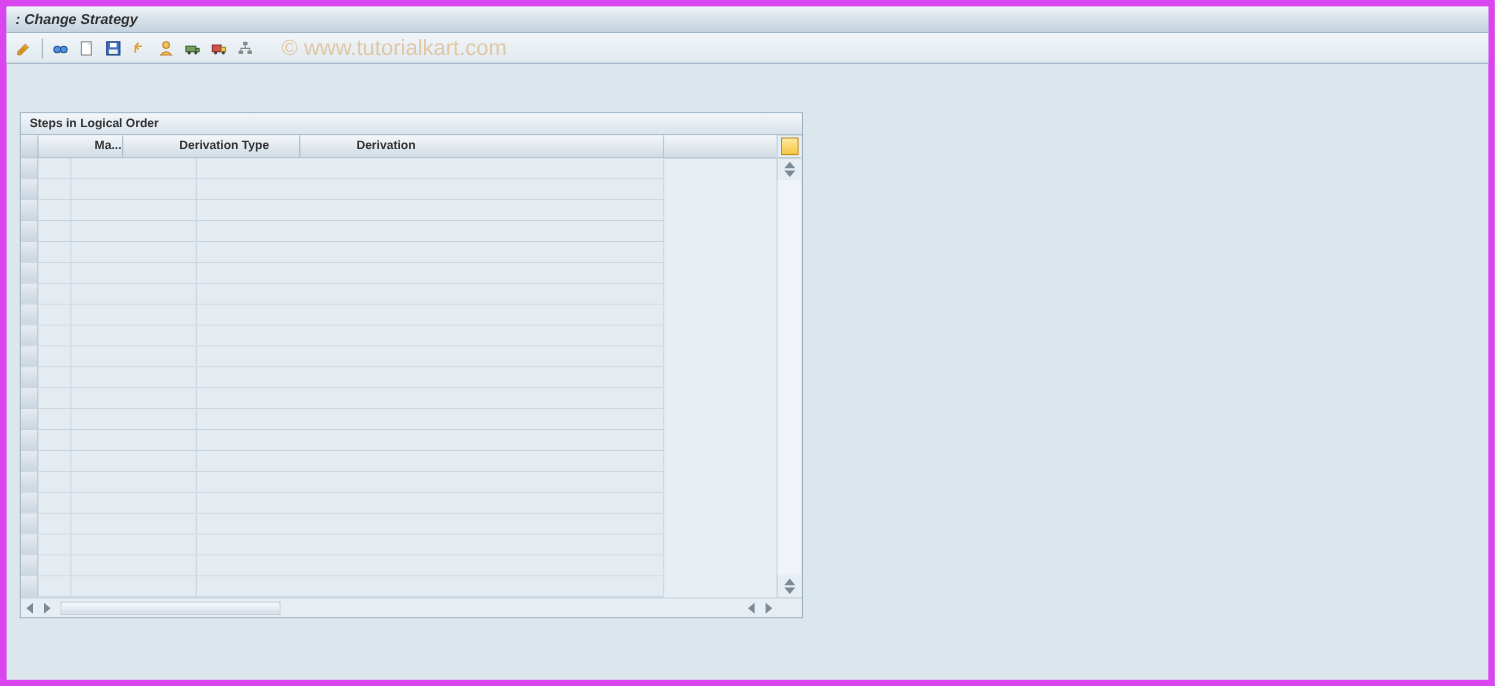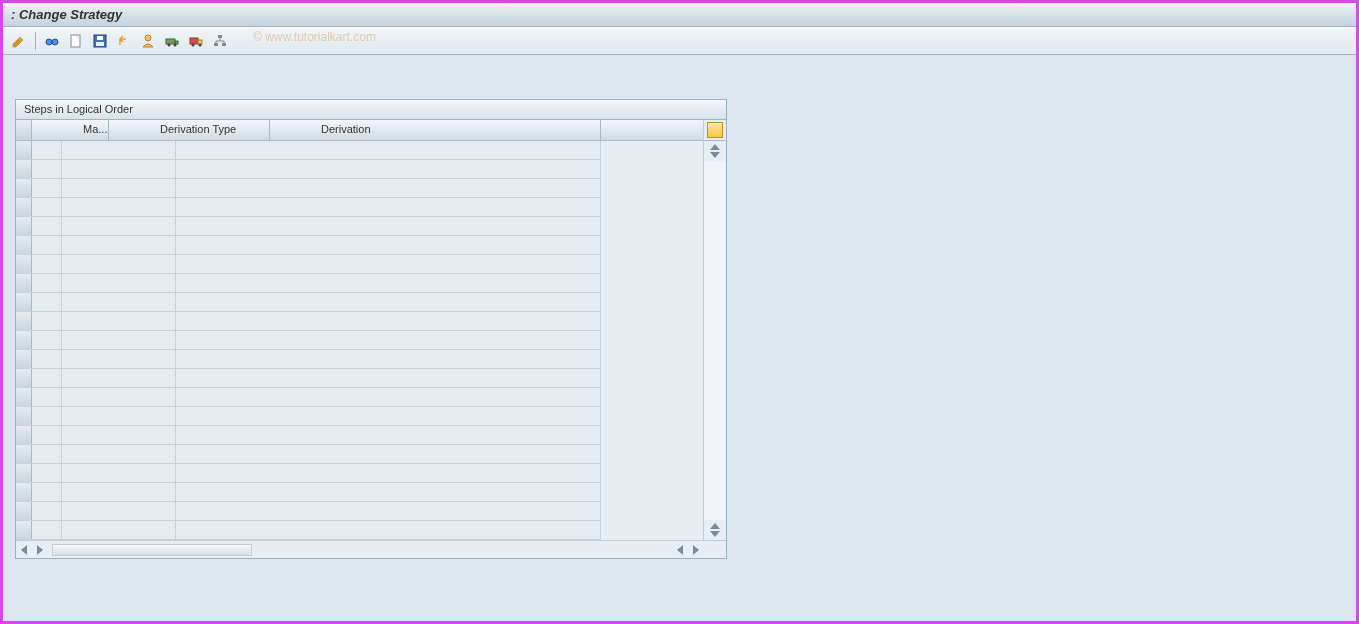--- a/index.html
+++ b/index.html
@@ -6,21 +6,21 @@
     body {
       font-family: Arial, sans-serif;
       font-size: 11px;
       background: #dce6ed;
       overflow: hidden;
     }
     .outer-frame {
       width: 1359px;
       height: 624px;
       background: #dce6ed;
-      border: 3px solid #d946ef;
+      border: 6px solid #d946ef;
       position: relative;
     }
     .title-bar {
       height: 24px;
       background: linear-gradient(to bottom, #f0f5f9 0%, #d6e1ea 50%, #c4d4e0 100%);
       border-bottom: 1px solid #a0b4c4;
       display: flex;
       align-items: center;
       padding: 0 8px;
       font-weight: bold;
@@ -51,33 +51,34 @@
     .tb-sep {
       width: 1px;
       height: 18px;
       background: #a0b4c4;
       margin: 0 2px;
     }
     .watermark {
       position: absolute;
       left: 250px;
       top: 3px;
-      font-size: 12px;
+      font-size: 20px;
       color: #d8a868;
       opacity: 0.55;
       font-family: Arial;
       pointer-events: none;
     }
     .content-area {
       padding: 44px 0 0 12px;
     }
     .panel {
       width: 712px;
       border: 1px solid #9ab0c0;
       background: #e6eef4;
+      font-weight: bold;
     }
     .panel-title {
       height: 20px;
       background: linear-gradient(to bottom, #f2f6fa 0%, #d8e3ec 100%);
       border-bottom: 1px solid #a0b4c4;
       padding: 3px 8px;
       color: #333;
     }
     .table-area {
       display: flex;

